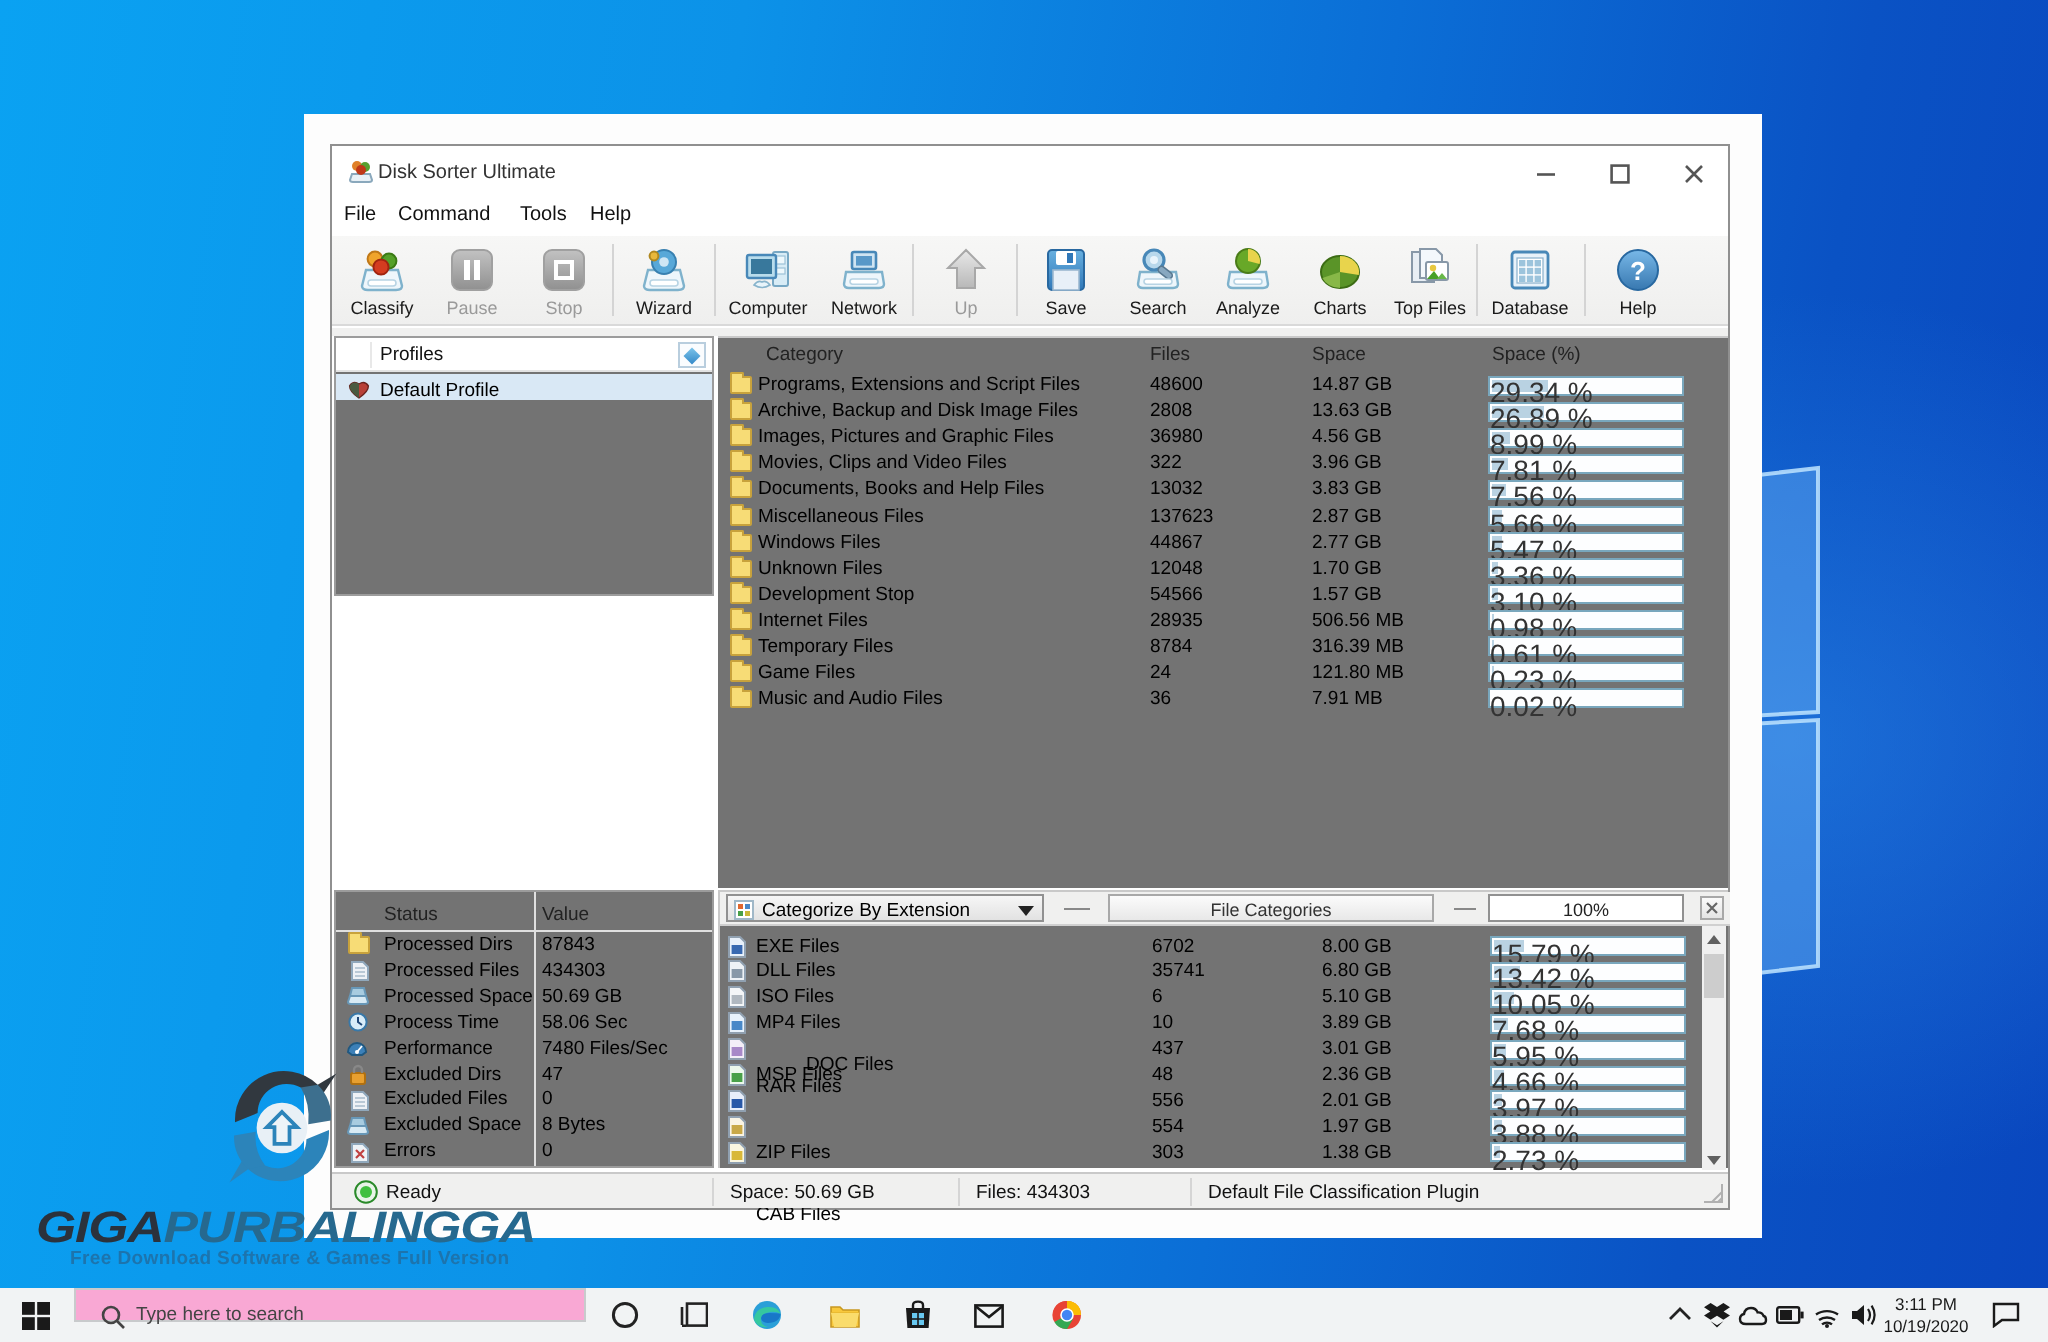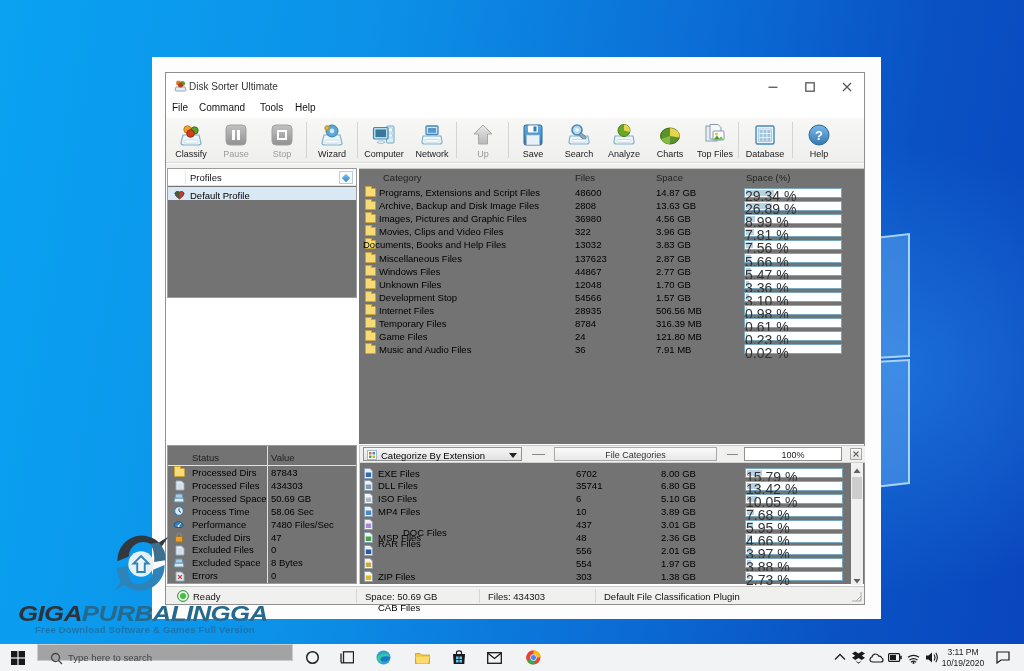--- a/index.html
+++ b/index.html
@@ -30,21 +30,21 @@
 .diamondbtn { position:absolute; right:3px; top:2px; width:14px; height:13px; border:1px solid #b9cede; background:#fafcfe; }
 .diamondbtn:after { content:""; position:absolute; left:3px; top:2.5px; width:6px; height:6px; background:linear-gradient(135deg,#7cc4ea,#3388c8); transform:rotate(45deg); }
 .row { position:absolute; font-size:9.5px; color:#000; white-space:nowrap; }
 .fold { position:absolute; width:11px; height:9px; background:#f7dc76; border:1px solid #c8a23c; border-radius:1px; }
 .fold:before { content:""; position:absolute; left:-1px; top:-3px; width:5px; height:2px; background:#f7dc76; border:1px solid #c8a23c; border-bottom:none; border-radius:1px 1px 0 0; }
 .pbar { position:absolute; width:98px; height:10px; border:1px solid #79a7bd; background:#fdfeff; }
 .pbar .fill { position:absolute; left:1px; top:1px; bottom:1px; background:#b9d2e2; }
 .pbar .txt { position:absolute; width:100%; text-align:left; top:-0.5px; font-size:14px; color:#333; }
 #statusbar { position:absolute; left:0; top:513px; width:698px; height:18px; background:#f0f0ef; border-top:1px solid #c9c9c9; font-size:9.5px; color:#111; }
 #taskbar { position:absolute; left:0; top:644px; width:1024px; height:27px; background:#f1f3f4; }
-#searchbox { position:absolute; left:37px; top:0px; width:256px; height:17px; background:#a3a3a3; border:1px solid #c8cacc; font-size:9.5px; color:#444; }
+#searchbox { position:absolute; left:37px; top:0px; width:256px; height:17px; background:#f9a8d4; border:1px solid #c8cacc; font-size:9.5px; color:#444; }
 </style>
 </head>
 <body>
 <div id="desktop"></div>
 <svg class="abs" style="left:830px; top:225px;" width="100" height="270" viewBox="0 0 100 270">
   <polygon points="10,17 79,9 79,131 10,135" fill="rgba(110,180,248,0.42)"></polygon>
   <polygon points="10,139 79,135 79,258 10,266" fill="rgba(110,180,248,0.42)"></polygon>
   <polygon points="10,17 79,9 79,131 10,135" fill="none" stroke="rgba(190,228,255,0.85)" stroke-width="2"></polygon>
   <polygon points="10,139 79,135 79,258 10,266" fill="none" stroke="rgba(190,228,255,0.85)" stroke-width="2"></polygon>
 </svg>
@@ -256,21 +256,21 @@
       </div>
     <div class="fold" style="left:6px; top:58.4px;"></div>
     <div class="row" style="left:20px; top:57.4px;">Movies, Clips and Video Files</div>
     <div class="row" style="left:216px; top:57.4px;">322</div>
     <div class="row" style="left:297px; top:57.4px;">3.96 GB</div>
     <div class="pbar" style="left:385px; top:57.9px;">
         <div class="fill" style="width:7.5px;"></div>
         <div class="txt">7.81 %</div>
       </div>
     <div class="fold" style="left:6px; top:71.4px;"></div>
-    <div class="row" style="left:4px; top:70.4px;">Documents, Books and Help Files</div>
+    <div class="row" style="left:20px; top:70.4px;">Documents, Books and Help Files</div>
     <div class="row" style="left:216px; top:70.4px;">13032</div>
     <div class="row" style="left:297px; top:70.4px;">3.83 GB</div>
     <div class="pbar" style="left:385px; top:70.9px;">
         <div class="fill" style="width:7.3px;"></div>
         <div class="txt">7.56 %</div>
       </div>
     <div class="fold" style="left:6px; top:84.5px;"></div>
     <div class="row" style="left:20px; top:83.5px;">Miscellaneous Files</div>
     <div class="row" style="left:216px; top:83.5px;">137623</div>
     <div class="row" style="left:297px; top:83.5px;">2.87 GB</div>

